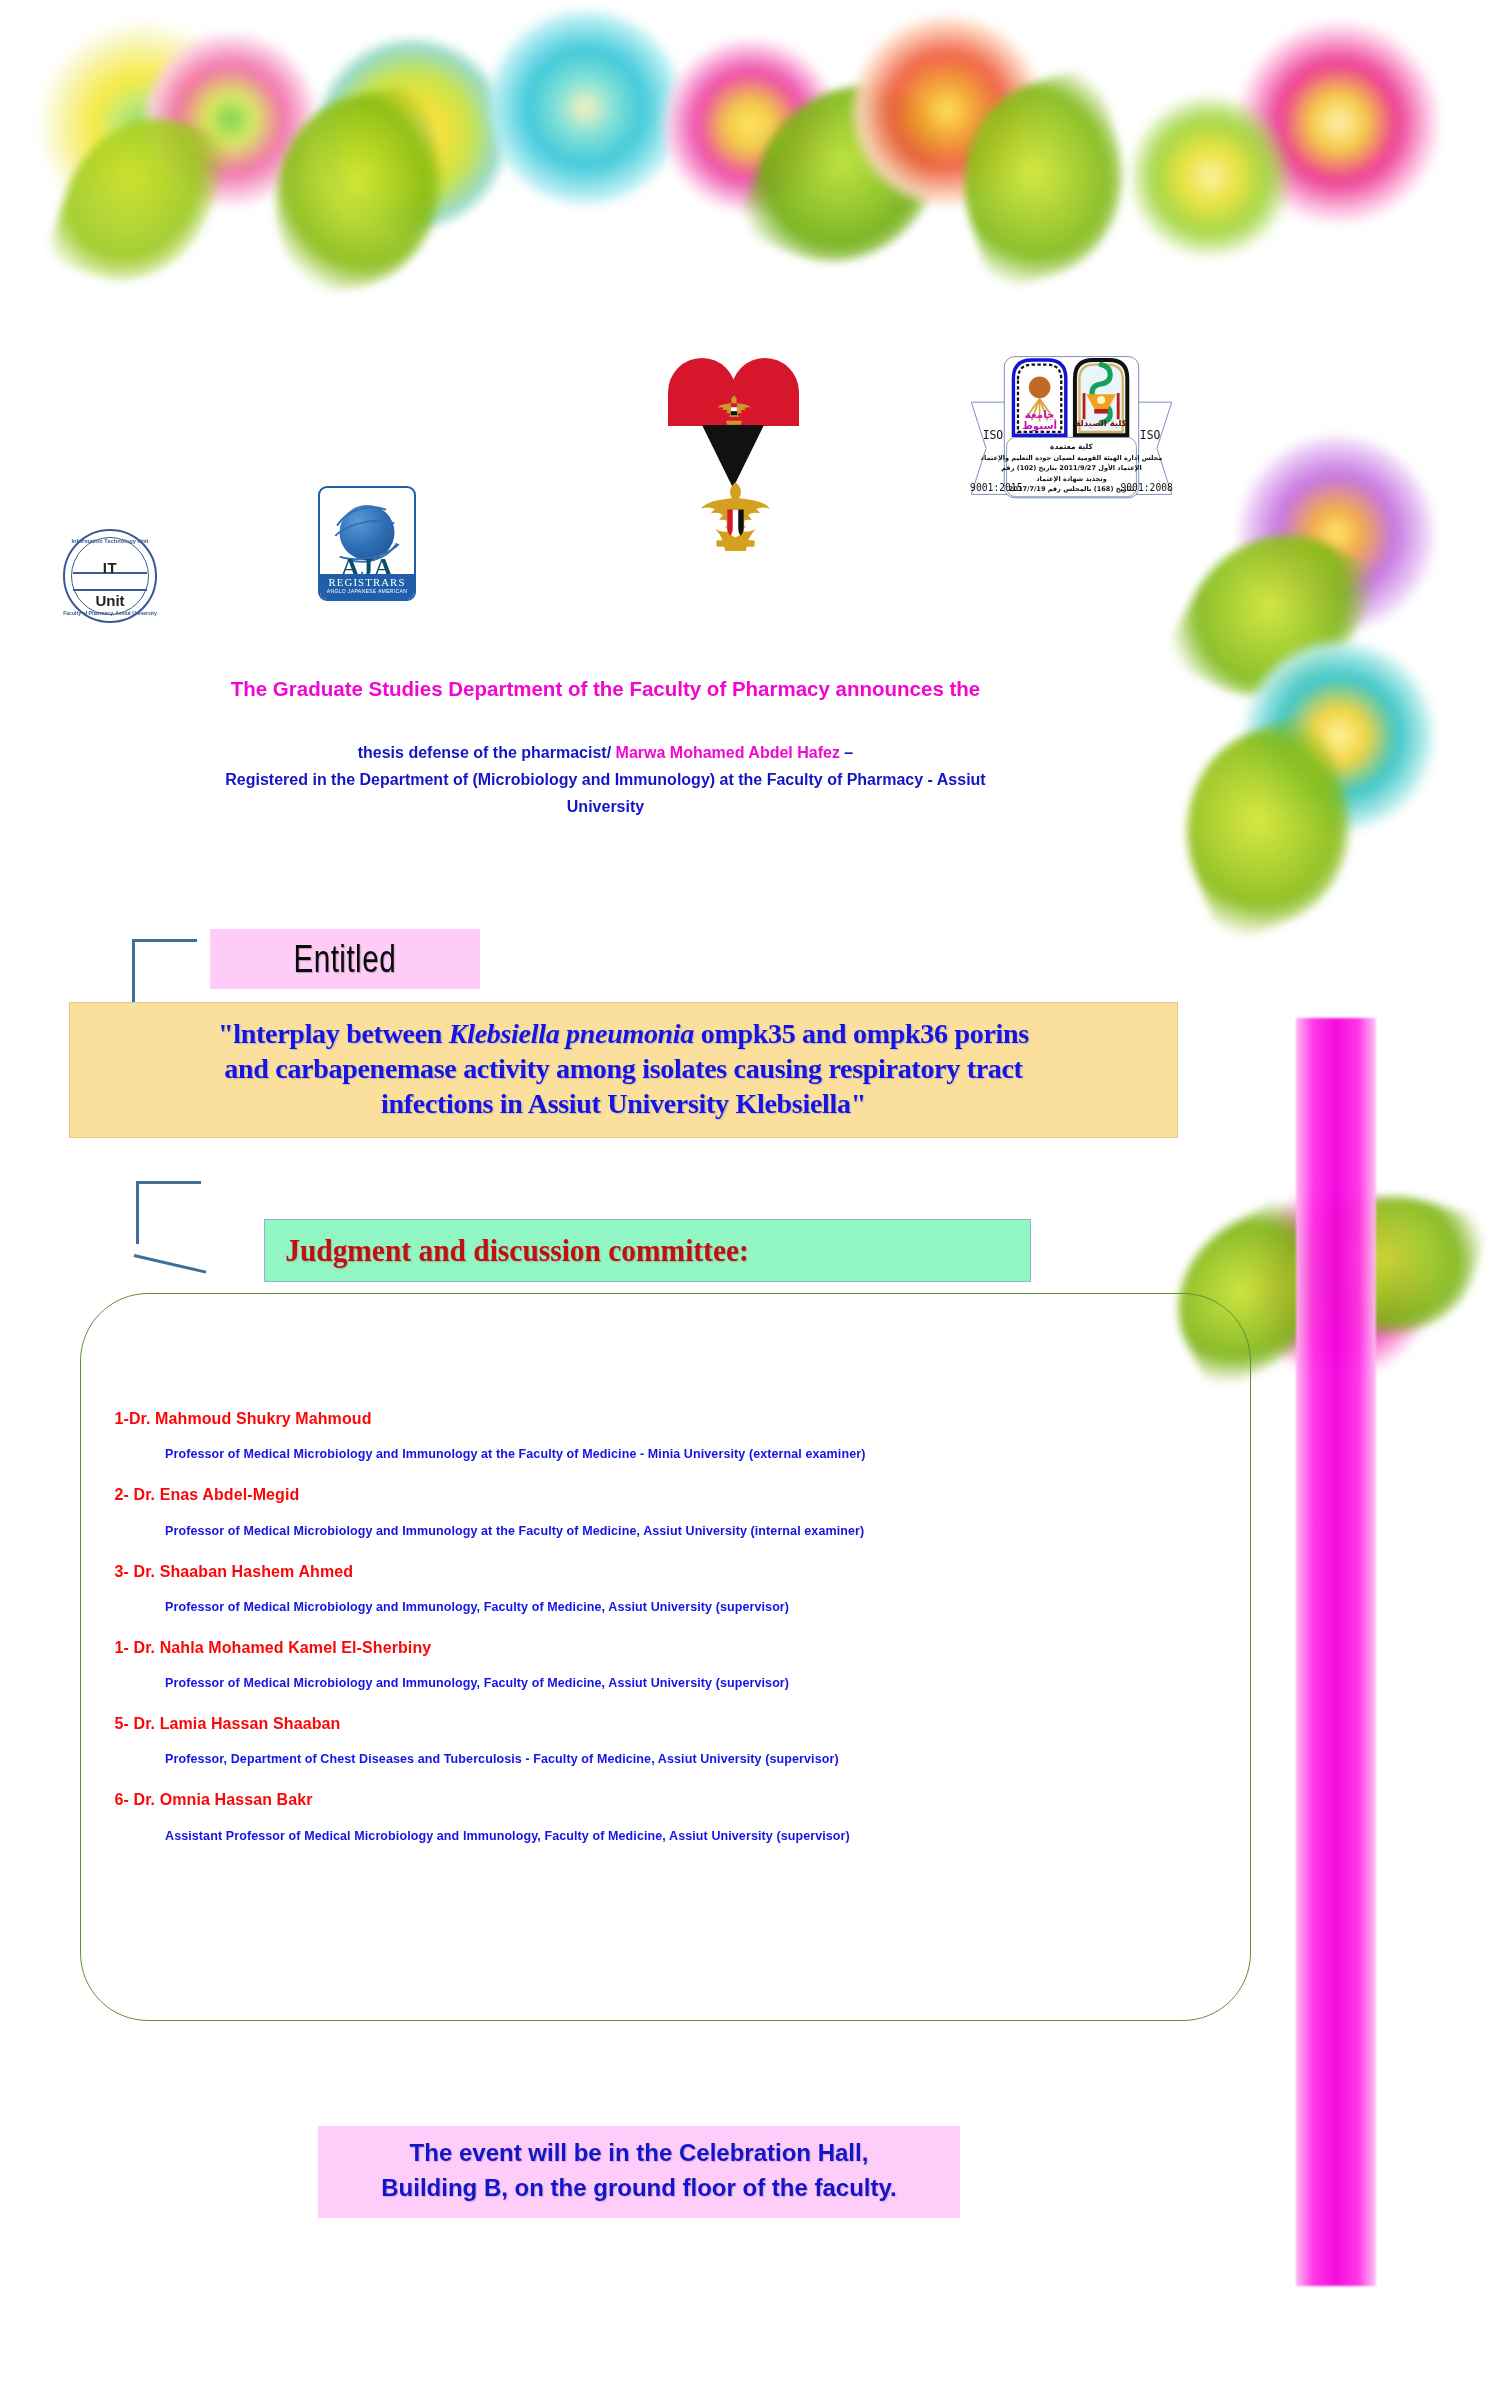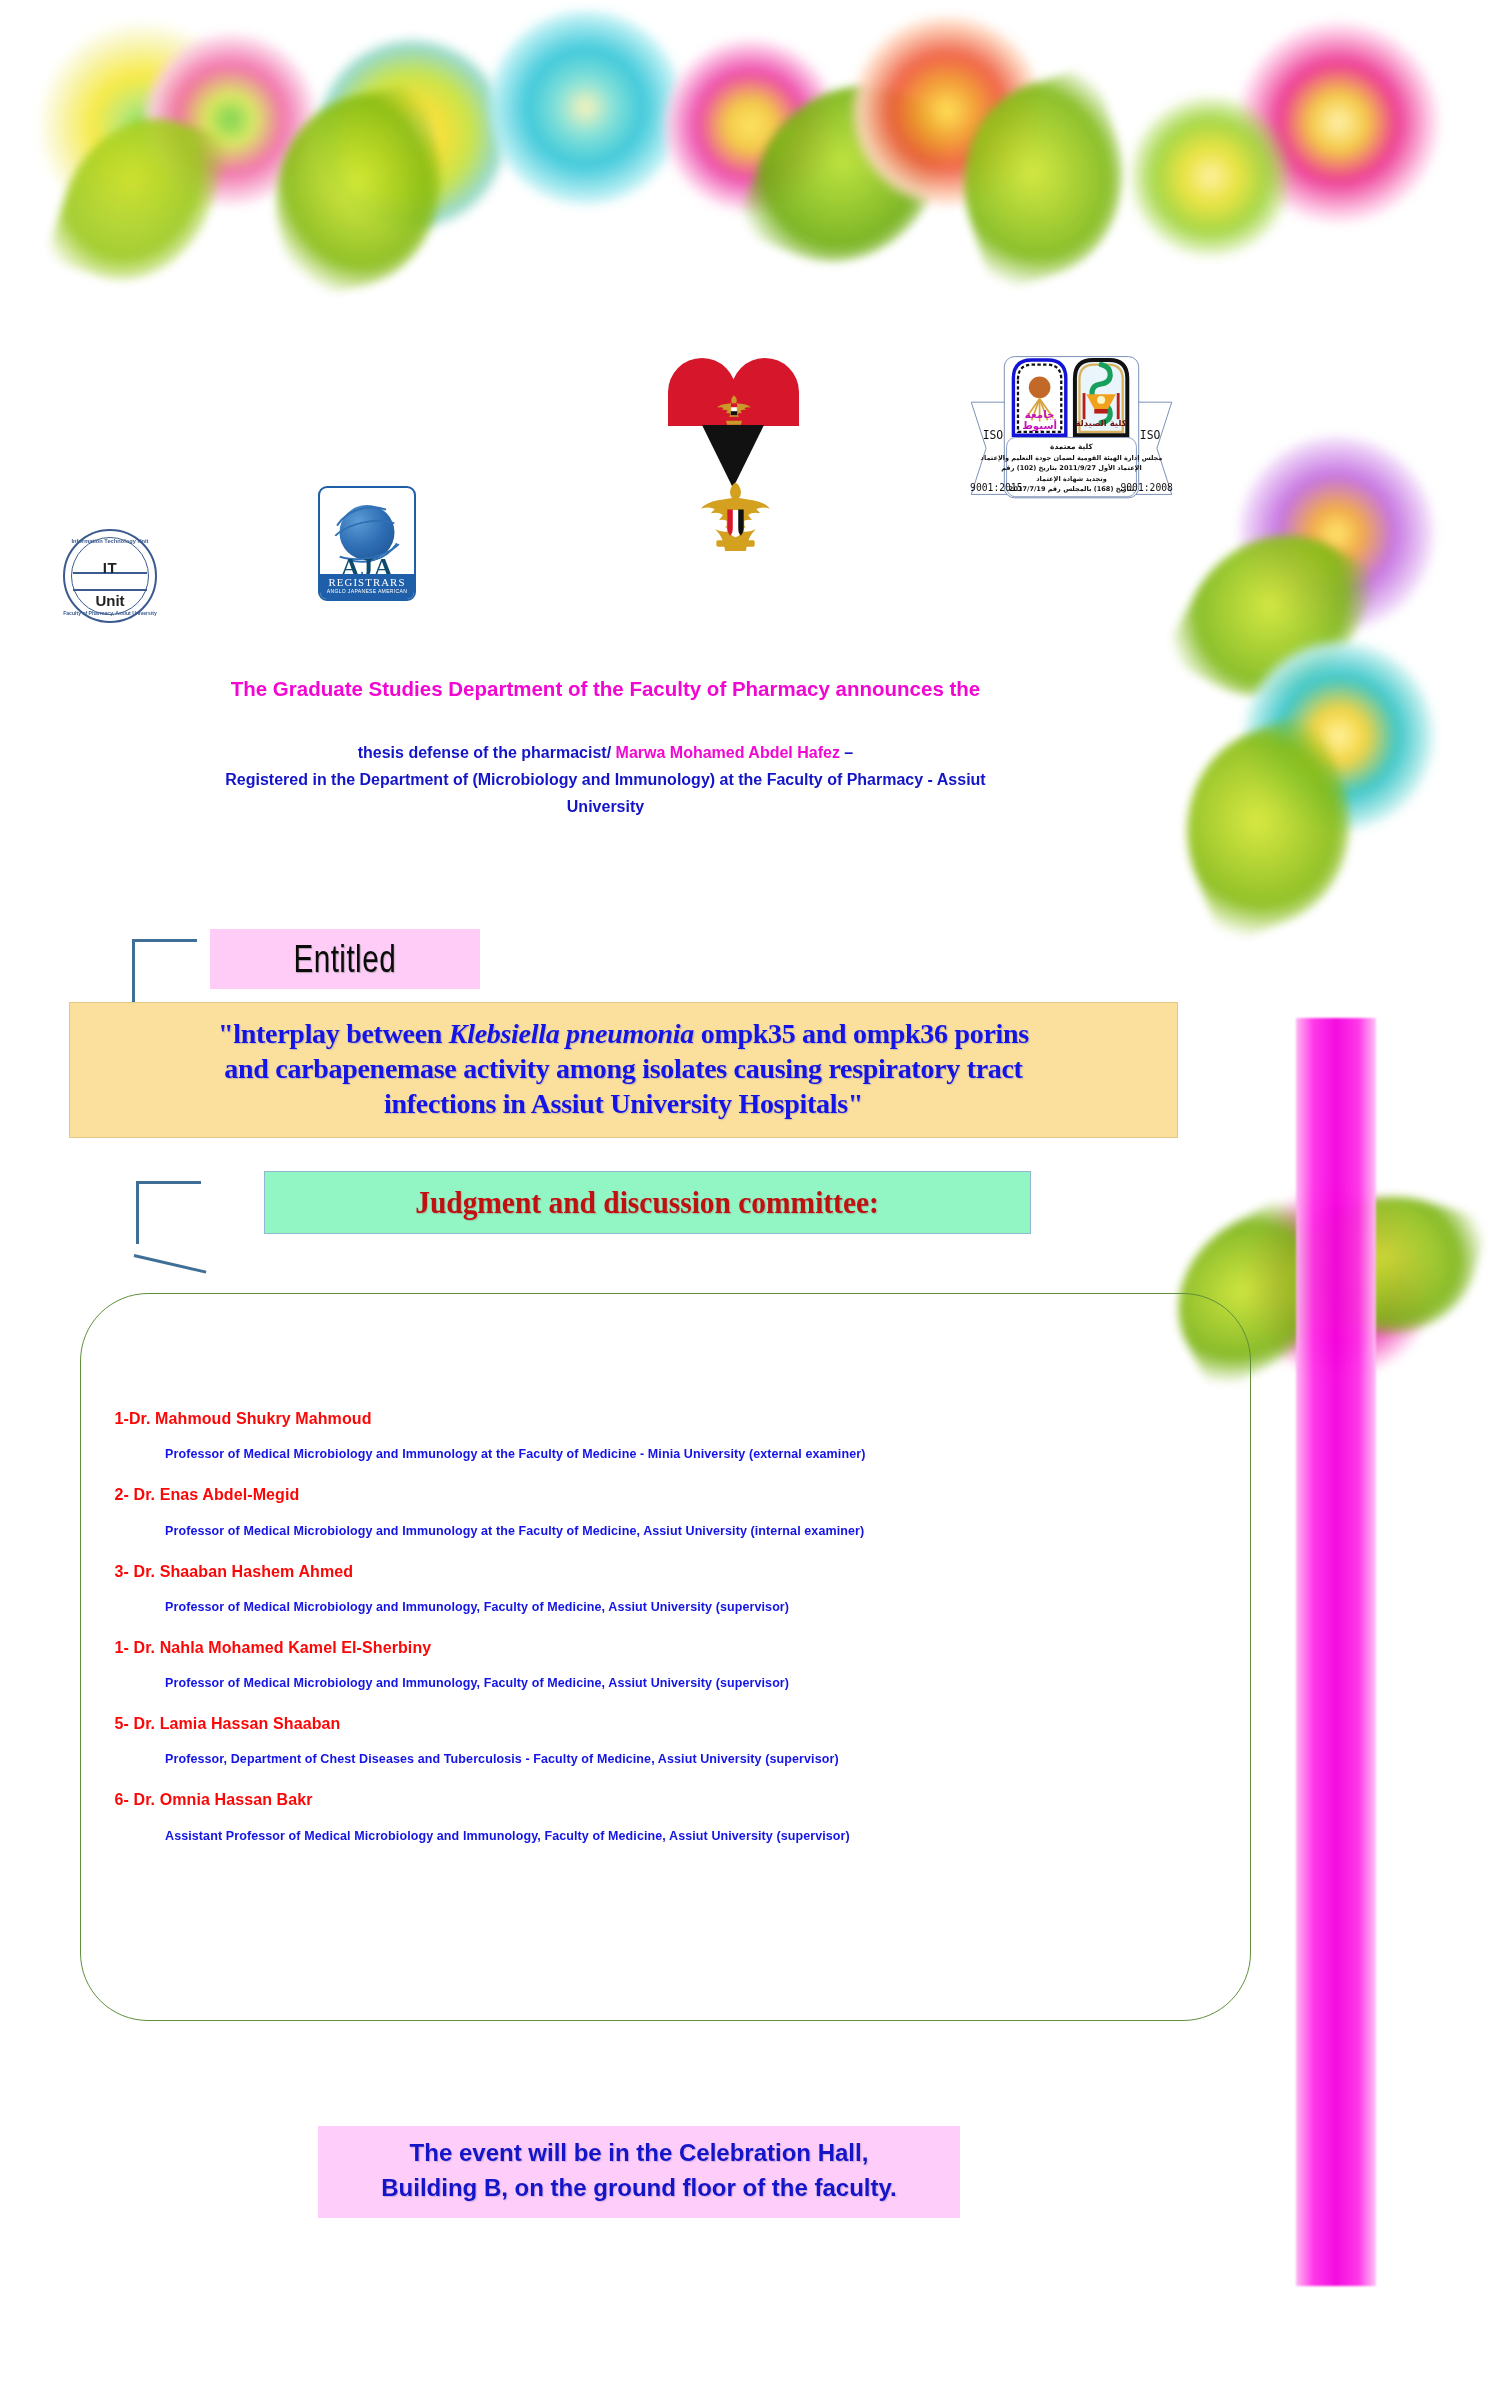--- a/index.html
+++ b/index.html
@@ -94,23 +94,23 @@
                      text-shadow:1.1px 1.1px 1.1px rgba(120,120,120,.55);transform:scaleX(.78);
                      display:inline-block;}
 
   .title-box{position:absolute;left:69px;top:1002px;width:1109px;padding:12.5px 17px 16px;
              background:#fbdf9d;border:0.6px solid #e0c988;box-sizing:border-box;text-align:center;}
   .title-box p{margin:0;font-family:"Liberation Serif",serif;font-size:28px;font-weight:700;
                color:#1414e6;line-height:35px;letter-spacing:-0.3px;
                text-shadow:1.1px 1.1px 1.1px rgba(140,140,180,.45);}
   .title-box i{font-style:italic;}
 
-  .cmt-box{position:absolute;left:264px;top:1171px;width:765px;height:61px;
+  .cmt-box{position:absolute;left:264px;top:1219px;width:765px;height:61px;
            background:#92f5c4;border:0.6px solid #8fb7cf;display:flex;align-items:center;
-           justify-content:center;}
+           }
   .cmt-box span{font-family:"Liberation Serif",serif;font-size:32px;font-weight:700;
                 color:#c01111;letter-spacing:0;transform:scaleX(.92);display:inline-block;
                 text-shadow:1.1px 1.1px 1.1px rgba(160,120,120,.45);}
 
   .panel{position:absolute;left:80px;top:1293px;width:1171px;height:728px;
          border:1.1px solid #5f8f3c;border-radius:68px;box-sizing:border-box;}
 
   .members{position:absolute;left:102px;top:1410px;width:1137px;}
   .m-name{font-size:16px;font-weight:700;color:#fb0707;margin:0 0 19.3px 12.5px;
           letter-spacing:0.1px;}
@@ -285,21 +285,21 @@
       <div class="d"></div>
   </div>
 
   <div class="entitled-box">
     <span>Entitled</span>
   </div>
 
   <div class="title-box">
     <p><span>"lnterplay between </span><i>Klebsiella pneumonia</i><span> ompk35 and ompk36 porins</span></p>
     <p>and carbapenemase  activity among isolates causing respiratory  tract</p>
-    <p>infections in Assiut  University Hospitals"</p>
+    <p>infections in Assiut  University Klebsiella"</p>
   </div>
 
   <div class="brk" style="left:136px;top:1181px;height:63px;">
     <div class="v" style="height:63px;"></div>
       <div class="h"></div>
       <div class="d" style="bottom:-12.5px;"></div>
   </div>
 
   <div class="cmt-box">
     <span>Judgment and discussion committee:</span>

